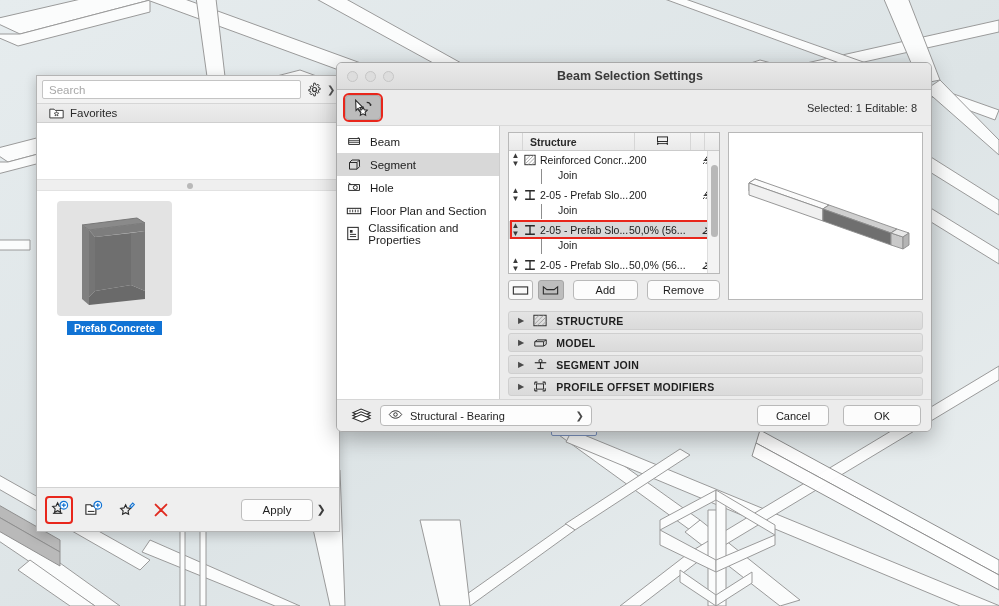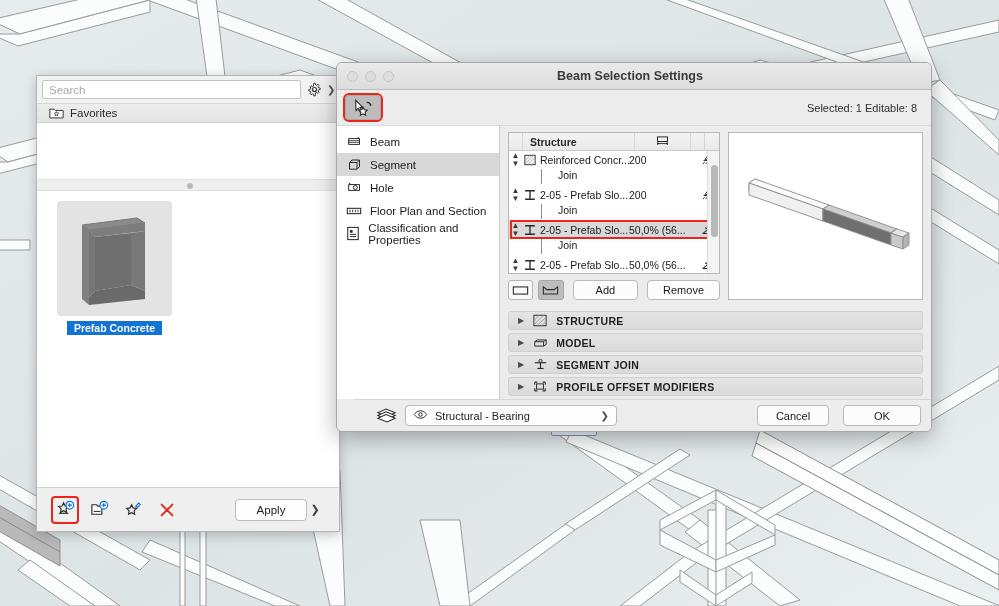--- a/index.html
+++ b/index.html
@@ -46,21 +46,21 @@
   #fav-thumb {
     width: 115px; height: 115px; background:#e3e3e3; border-radius:4px;
     display:flex;align-items:center;justify-content:center;
   }
   #fav-label {
     background:#1173d4; color:#fff; font-size:10.5px; font-weight:bold;
     padding: 1px 7px; border-radius: 0; white-space:nowrap;text-align:right;
   }
   #fav-footer {
     height: 44px; background:#efefef; border-top:1px solid #d2d2d2;
-    display:flex; align-items:center; padding: 0 16px; gap: 10px;
+    display:flex; align-items:center; padding: 0 10px; gap: 10px;
   }
   .fav-tool { width:24px;height:24px;display:flex;align-items:center;justify-content:center;cursor:pointer;}
   .fav-tool.boxed { outline:2px solid #e8261b; outline-offset:0; border-radius:2px;}
   #apply-group { margin-left:auto; display:flex; align-items:center; }
   #apply-btn {
     width: 72px; height: 22px; background: #fdfdfd; border:1px solid #bdbdbd;
     border-radius: 4px; font-size: 11.5px; color:#1e1e1e;
     display:flex;align-items:center;justify-content:center; cursor:pointer;
   }
   #apply-chev { width: 16px; text-align:center; font-size:11px; color:#3c3c3c; cursor:pointer;}
@@ -162,21 +162,21 @@
   .section-bar {
     height:19px; background:linear-gradient(#e4e4e4,#dadada); border:1px solid #cfcfcf;
     border-radius:3px; display:flex; align-items:center; gap:8px; padding-left:9px; cursor:pointer;
   }
   .section-bar .tri { font-size:8px; color:#4a4a4a;}
   .section-bar .sec-ico { width:16px;height:14px;display:flex;align-items:center;justify-content:center;}
   .section-bar .sec-lab { font-size:10.5px; font-weight:bold; color:#1f1f1f; letter-spacing:.3px;}
 
   #dlg-footer {
     height:32px; background:#ececec; border-top:1px solid #d6d6d6;
-    display:flex; align-items:center; padding: 0 10px 0 21px; gap:8px;margin-left:17px;
+    display:flex; align-items:center; padding: 0 10px 0 13px; gap:8px;
   }
   #layer-ico { width:22px;height:18px;display:flex;align-items:center;justify-content:center;}
   #layer-select {
     width: 212px; height:21px; background:#fdfdfd; border:1px solid #b9b9b9; border-radius:4px;
     display:flex; align-items:center; gap:7px; padding: 0 7px; font-size:11px; color:#1c1c1c; cursor:pointer;
   }
   #layer-select .lchev { margin-left:auto; font-size:10px; color:#4a4a4a;}
   #cancel-btn { width:72px; height:21px; margin-left:auto;}
   #ok-btn { width:78px; height:21px; margin-left:6px;}
 

